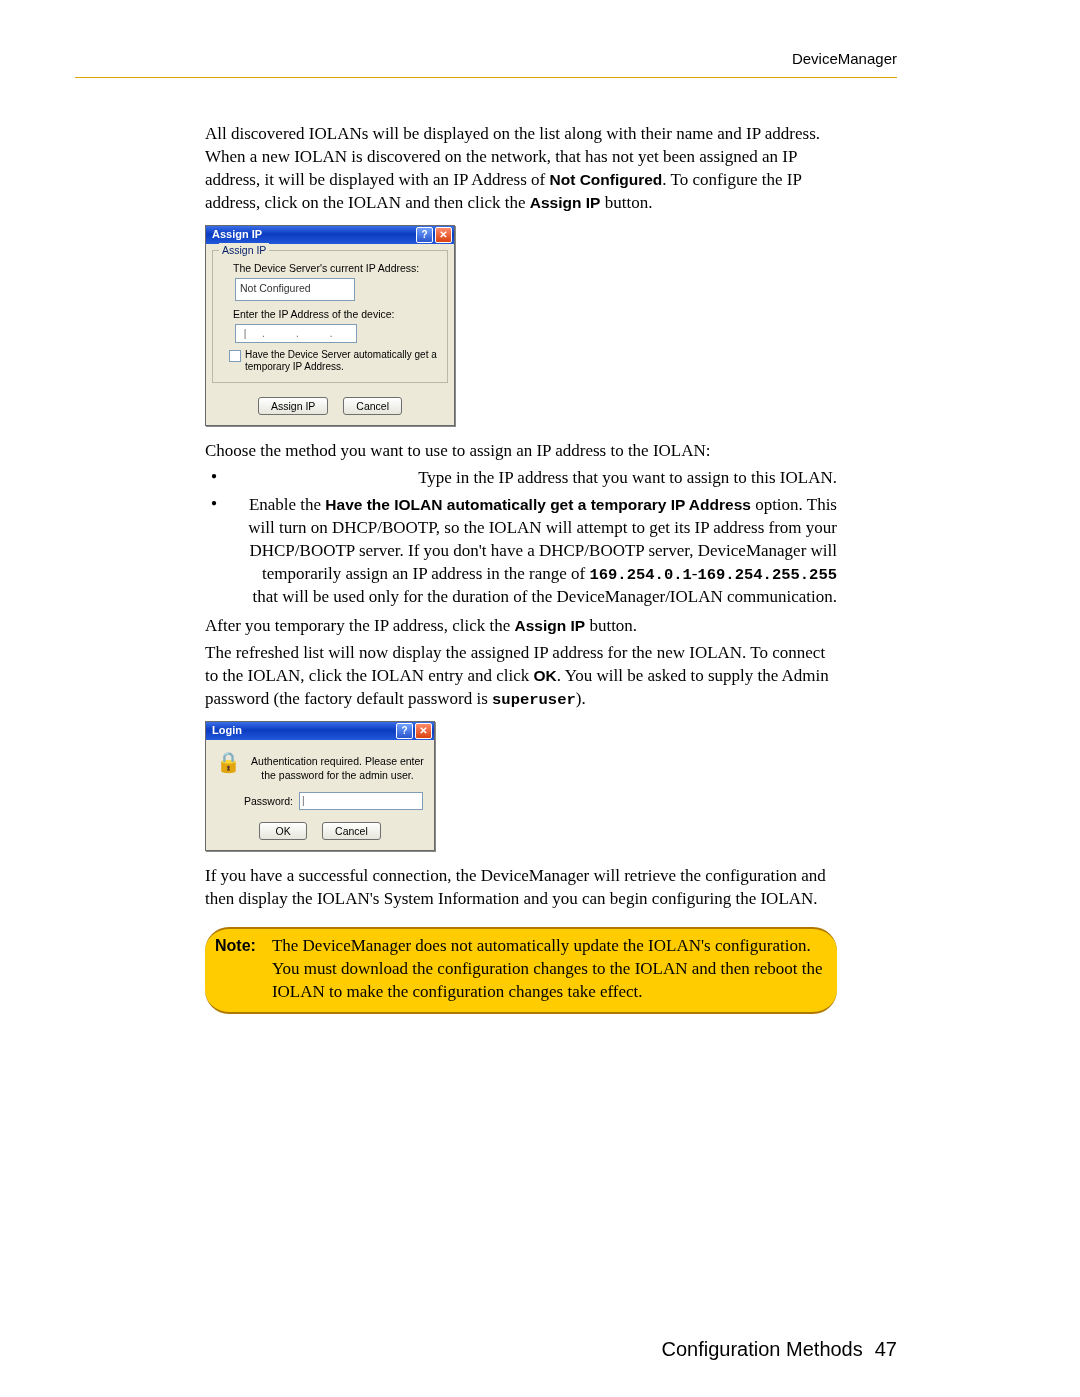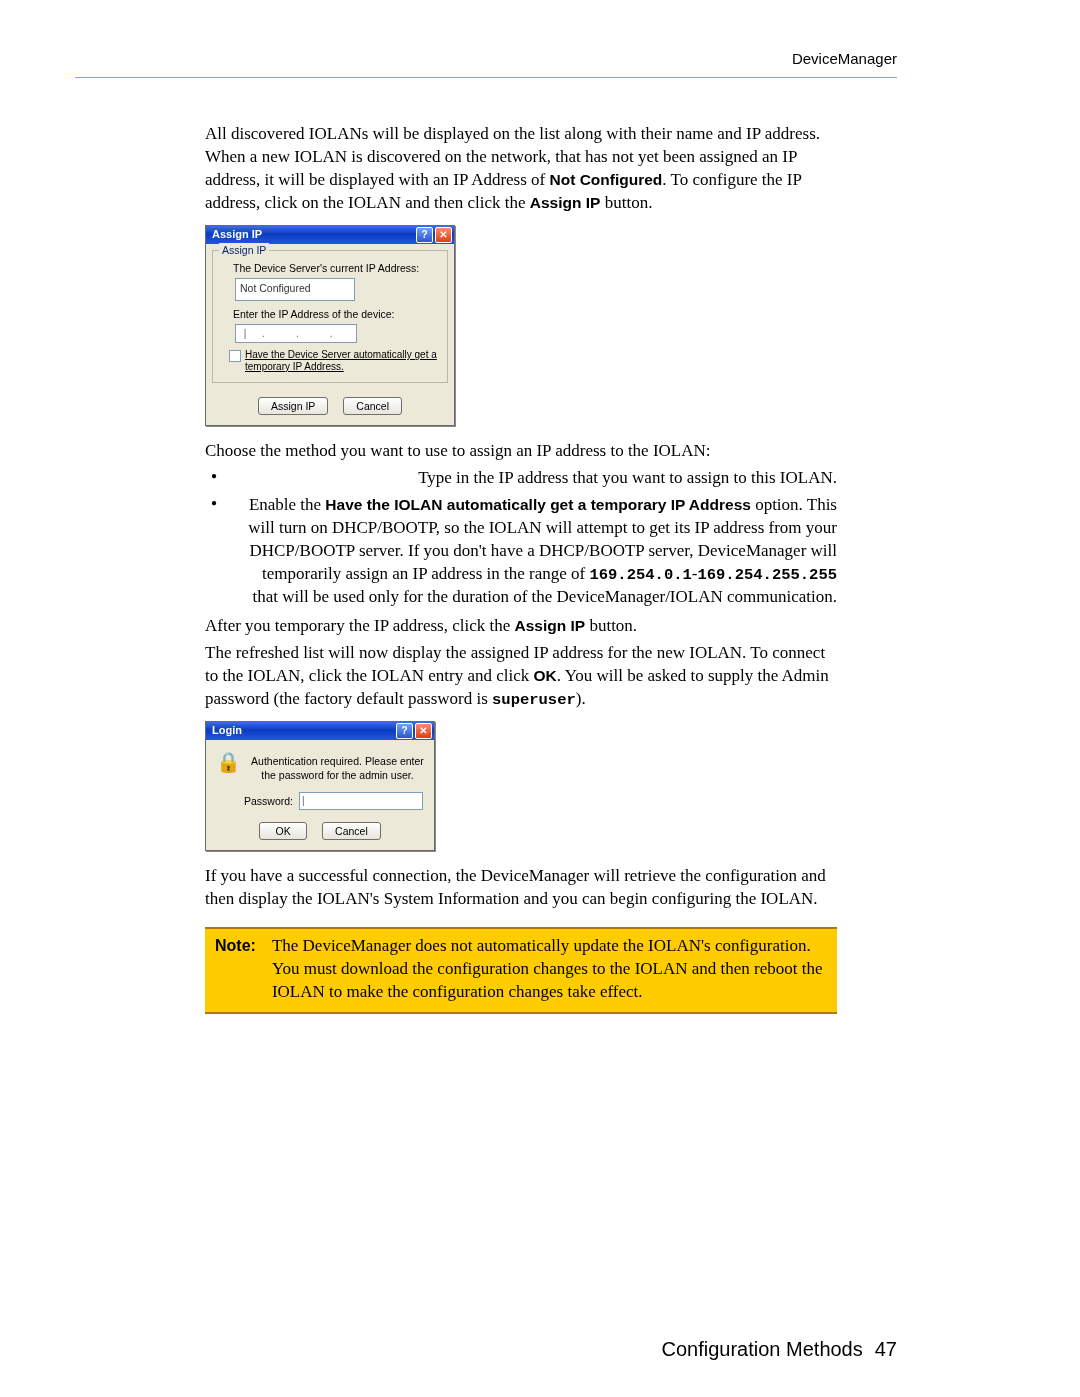--- a/index.html
+++ b/index.html
@@ -118,21 +118,21 @@
     height: 17px;
     margin: 0 0 6px 14px;
     width: 120px;
   }
   .input-ip {
     background:#fff; border:1px solid #7f9db9; height:17px;
     margin:0 0 6px 14px; width:120px;
     display:flex; align-items:center; justify-content:space-around;
     color:#666; font-size:10px;
   }
-  .check-row { display:flex; align-items:flex-start; gap:4px; margin:4px 0 0 8px;text-decoration:underline;}
+  .check-row { display:flex; align-items:flex-start; gap:4px; margin:4px 0 0 8px;}
   .check { width:10px;height:10px;border:1px solid #7f9db9;background:#fff;margin-top:1px;flex-shrink:0;}
   .btn-row { text-align:center; padding:8px 16px 10px;}
   .xp-btn {
     display:inline-block;
     border:1px solid #6f6f6f;
     background:linear-gradient(to bottom,#fff,#e6e6dc);
     border-radius:3px;
     font-size:10.5px;
     padding:1px 12px;
     margin:0 6px;
@@ -151,20 +151,21 @@
   .note-block {
     background: #ffcc00;
     border-top: 2px solid #b07800;
     border-bottom: 2px solid #b07800;
     padding: 6px 10px 8px 10px;
     margin: 16px 0 0 0;
     display:flex;
     gap:16px;
     font-size:17px;
     line-height:1.35;
+    border-radius:24px;
   }
   .note-label { font-weight:bold; font-family:Arial,Helvetica,sans-serif; font-size:16px; white-space:nowrap;}
 
   .footer {
     position:absolute;
     bottom:36px;
     right:75px;
     font-family:Arial,Helvetica,sans-serif;
     font-size:20px;
   }

